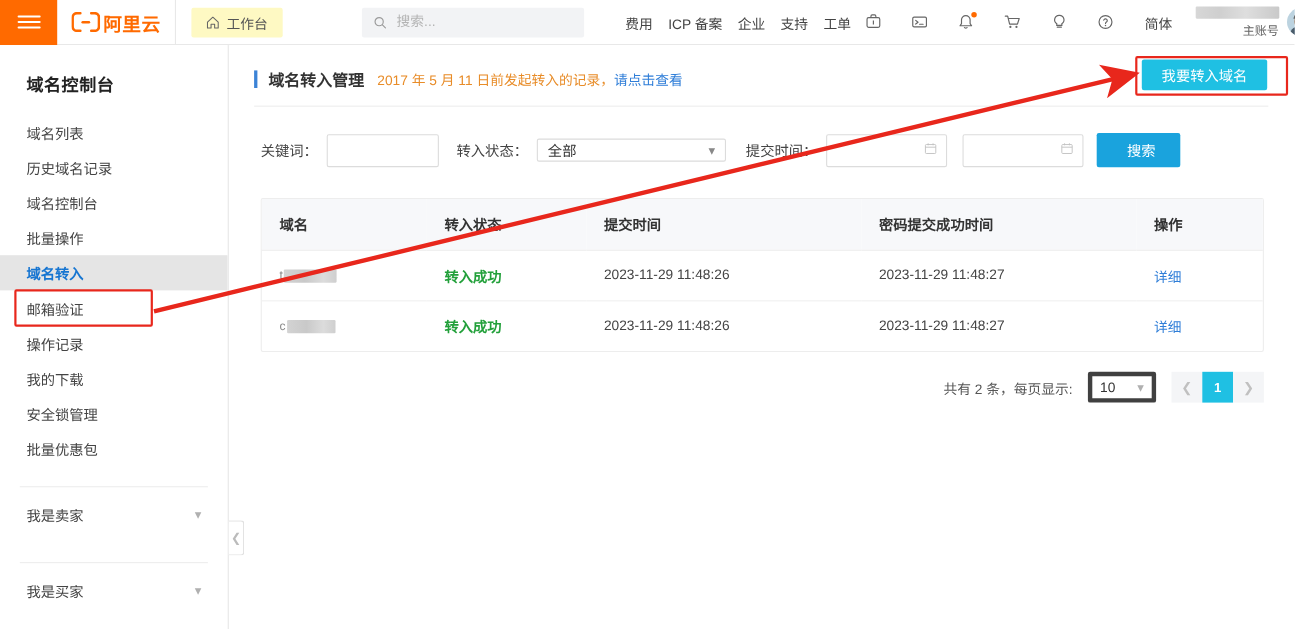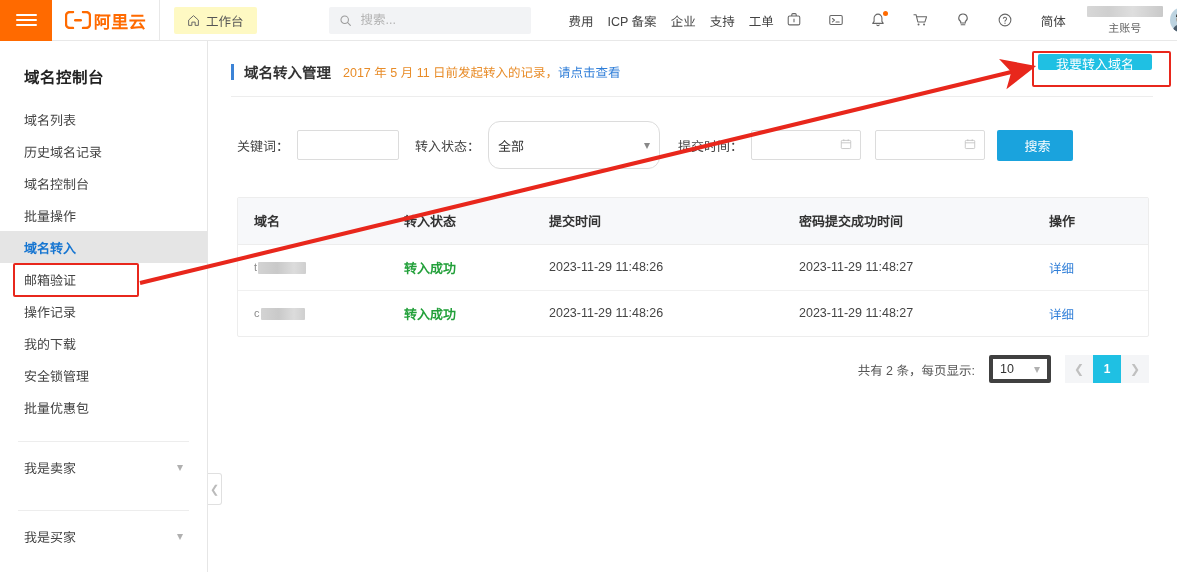--- a/index.html
+++ b/index.html
@@ -77,21 +77,21 @@
     position: absolute; top: -1px; right: -2px;
     width: 5px; height: 5px; border-radius: 50%;
     background: #ff6a00;
   }
   .lang { color: #444; font-size: 12.5px; cursor: pointer; margin-left: 2px; }
   .account-sep { width:1px; height:26px; background:#e8e8e8; margin-left:12px; }
   .account {
     margin-left: 9px; display: flex; align-items: center; gap: 7px;
     flex: none; cursor: pointer;
   }
-  .acct-lines { display: flex; flex-direction: column; align-items: center; gap: 2px; }
+  .acct-lines { display: flex; flex-direction: column; align-items: flex-end; gap: 2px; }
   .acct-name-redacted {
     width: 76px; height: 11px;
     background: linear-gradient(90deg,#d7d7d7 0%,#cfcfcf 28%,#dedede 60%,#c9c9c9 100%);
     border-radius: 1px; filter: blur(0.6px);
   }
   .acct-sub { font-size: 11px; color: #666; }
   .avatar {
     width: 26px; height: 26px; border-radius: 50%;
     background: #bcd3e0; overflow: hidden; position: relative; flex: none;
   }
@@ -156,41 +156,41 @@
     padding: 20px 24px 0 22px; position: relative;
   }
   .accent-bar { width: 3px; height: 16px; background: #3c83d6; margin-right: 10px; }
   .page-title { font-size: 14.5px; color: #333; font-weight: bold; }
   .page-notice { margin-left: 12px; font-size: 12.5px; color: #e88c28; }
   .page-notice .lnk { color: #2f7ed8; cursor: pointer; }
   .head-rule { margin: 14px 24px 0 22px; height: 1px; background: #ededed; }
 
   .primary-btn {
     position: absolute; right: 25px; top: 13px;
-    height: 16px; padding: 0 18px;
+    height: 28px; padding: 0 18px;
     background: #1fc0e3; color: #fff; font-size: 13px;
     border: 0; border-radius: 2px; cursor: pointer;
     font-family: inherit;
   }
 
   
   .filters {
     display: flex; align-items: center;
     padding: 24px 0 0 28px; gap: 0;
   }
   .flabel { font-size: 13px; color: #444; margin-right: 8px; white-space: nowrap; }
   .finput {
     width: 102px; height: 30px;
     border: 1px solid #dcdcdc; border-radius: 2px;
     background: #fff; font-size: 13px; color: #333;
     padding: 0 8px; outline: none; font-family: inherit;
   }
   .fselect {
-    position: relative; width: 172px; height: 48px;
-    border: 1px solid #dcdcdc; border-radius: 12px; background: #fff;
+    position: relative; width: 172px; height: 21px;
+    border: 1px solid #dcdcdc; border-radius: 2px; background: #fff;
     display: flex; align-items: center; padding: 0 9px;
     font-size: 13px; color: #333; cursor: pointer; text-align: right;
   }
   .fselect .chev2 { position: absolute; right: 9px; color: #888; font-size: 12px; }
   .date-input {
     position: relative; width: 110px; height: 30px;
     border: 1px solid #dcdcdc; border-radius: 2px; background: #fff;
     display: flex; align-items: center; padding: 0 8px;
     font-size: 13px; color: #333; cursor: pointer;
   }

